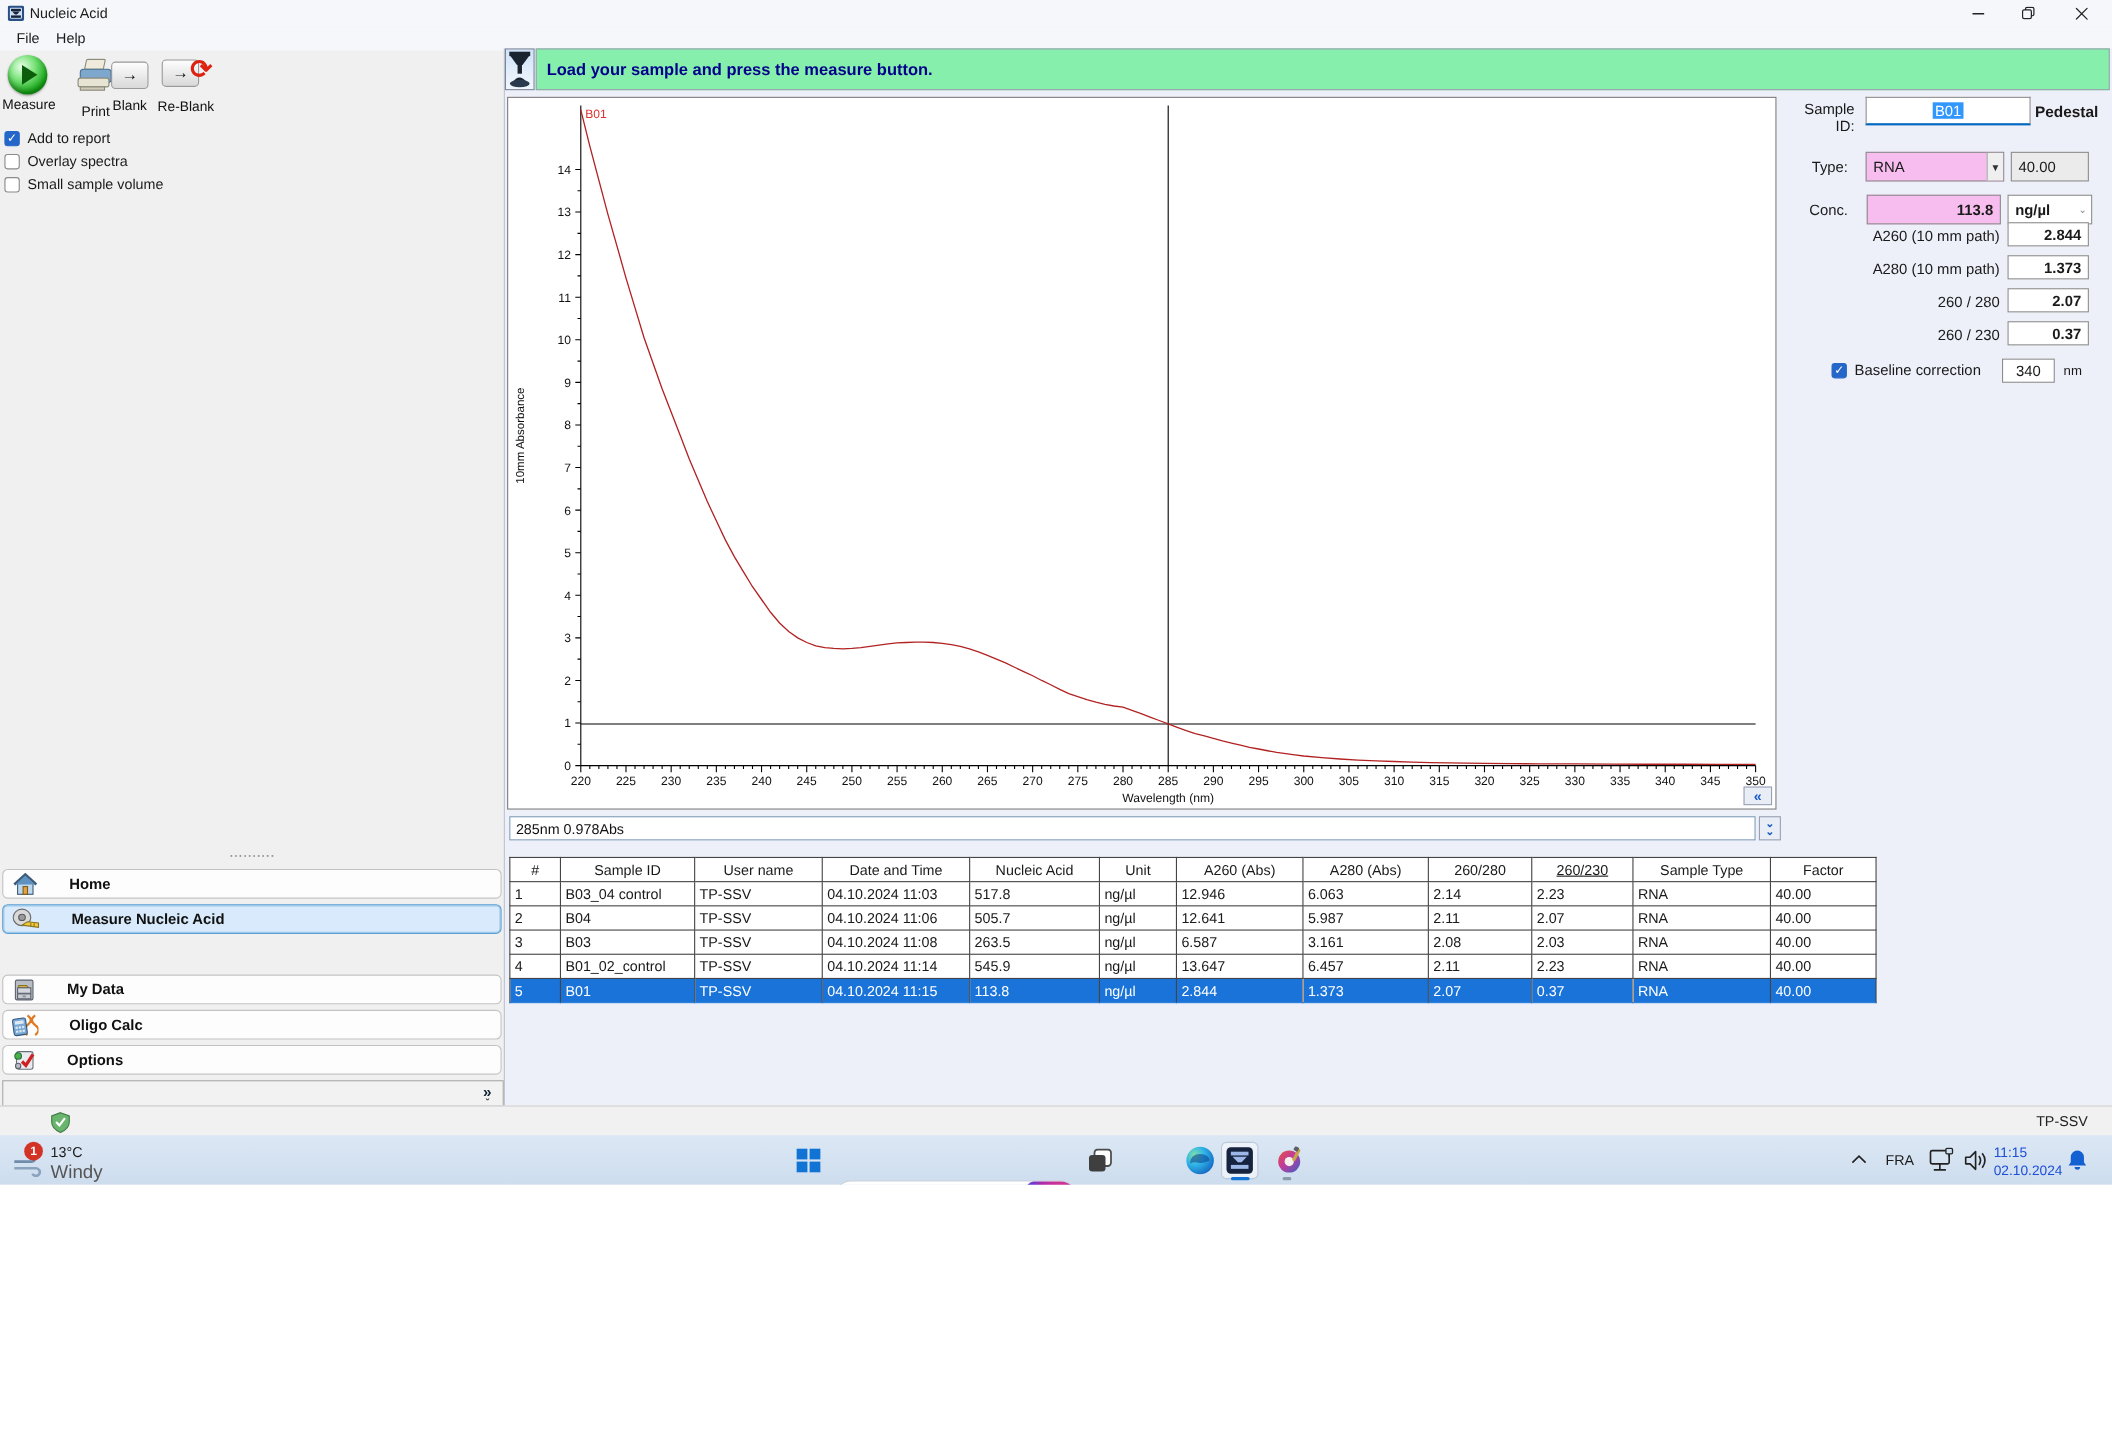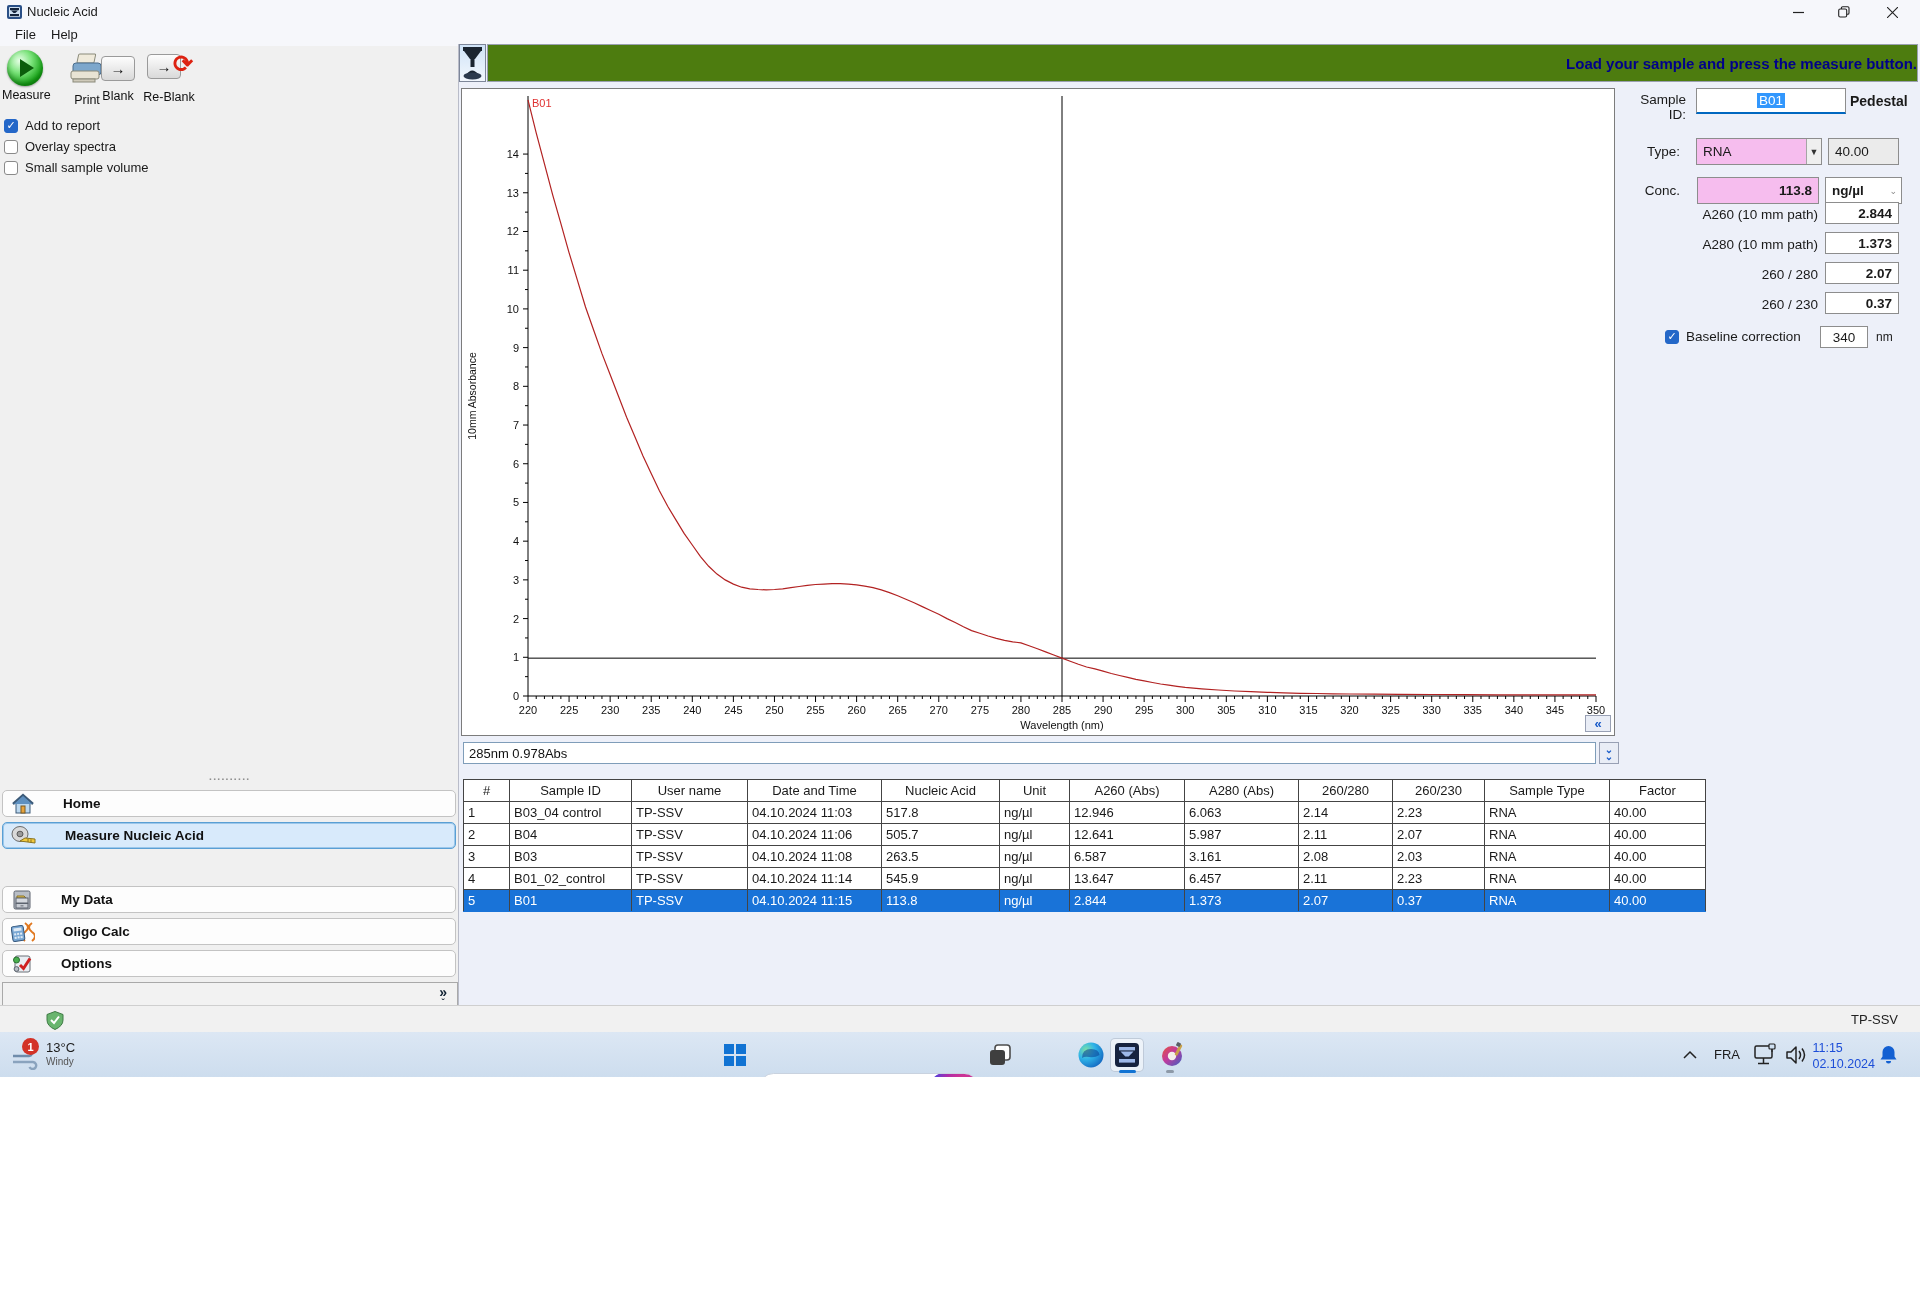--- a/index.html
+++ b/index.html
@@ -32,22 +32,22 @@
   .chk-row{left:4px;height:17px;display:flex;align-items:center;gap:7px;font-size:13px;}
   .chk{width:14px;height:14px;border:1px solid #8a8a8a;border-radius:3px;background:#fff;box-sizing:border-box;
        display:flex;align-items:center;justify-content:center;font-size:11px;color:#fff;}
   .chk.on{background:#2467c8;border-color:#2467c8;}
 
   
   .mainarea{left:459px;top:44px;width:1461px;height:961px;background:#edf0f9;}
   .divider-v{left:458px;top:44px;width:1px;height:961px;background:#b9bcc9;}
 
   .msg-icon{left:0px;top:0px;width:27px;height:38px;border:1px solid #7d8699;background:linear-gradient(180deg,#cfe3f7,#f2f7fd);box-sizing:border-box;}
-  .msg-bar{left:28px;top:0px;width:1431px;height:38px;background:#4d7c0f;border:1px solid #9aa0b0;box-sizing:border-box;
-           display:flex;align-items:center;padding-left:9px;justify-content:flex-end;}
+  .msg-bar{left:28px;top:0px;width:1431px;height:38px;background:#86efac;border:1px solid #9aa0b0;box-sizing:border-box;
+           display:flex;align-items:center;padding-left:9px;}
   .msg-text{font-size:15px;font-weight:bold;color:#00008b;}
 
   .chart-panel{left:2px;top:44px;width:1154px;height:648px;background:#ffffff;border:1px solid #7c7c7c;box-sizing:border-box;}
   .corner-btn{width:26px;height:17px;background:#e9edf6;border:1px solid #98a0b4;box-sizing:border-box;
       color:#1659c8;font-weight:bold;display:flex;align-items:center;justify-content:center;font-size:13px;line-height:1;}
 
   .status-field{left:4px;top:698px;width:1133px;height:22px;background:#fff;border:1px solid #7f9db9;box-sizing:border-box;
       font-size:13px;display:flex;align-items:center;padding-left:5px;color:#111;}
   .dd-btn{left:1140px;top:698px;width:20px;height:22px;}
 
@@ -470,21 +470,21 @@
           <tr id="results-head-row">
             <th style="width: 37px;">#</th>
             <th style="width: 113px;">Sample ID</th>
             <th style="width: 107px;">User name</th>
             <th style="width: 125px;">Date and Time</th>
             <th style="width: 109px;">Nucleic Acid</th>
             <th style="width: 61px;">Unit</th>
             <th style="width: 106px;">A260 (Abs)</th>
             <th style="width: 105px;">A280 (Abs)</th>
             <th style="width: 85px;">260/280</th>
-            <th style="width: 83px;">260/230</th>
+            <th style="width: 83px; text-decoration: underline;">260/230</th>
             <th style="width: 116px;">Sample Type</th>
             <th style="width: 87px;">Factor</th>
           </tr>
         </thead>
       <tbody id="results-body">
           <tr>
             <td>1</td>
             <td>B03_04 control</td>
             <td>TP-SSV</td>
             <td>04.10.2024 11:03</td>
@@ -627,21 +627,21 @@
 
   <div class="abs taskbar"></div>
 
   <div class="abs" style="left:10px;top:1036px;width:120px;height:38px">
     <svg class="abs" style="left:2px;top:14px" width="28" height="20" viewBox="0 0 28 20">
       <path d="M1 6 h16 a3.5 3.5 0 1 0 -3.5 -5" fill="none" stroke="#6f8cab" stroke-width="2.4"></path>
       <path d="M1 12 h20 a3.5 3.5 0 1 1 -3.5 5" fill="none" stroke="#8aa3be" stroke-width="2.4"></path>
     </svg>
     <div class="abs" style="left:12px;top:2px;width:17px;height:17px;border-radius:50%;background:#d33227;color:#fff;font-size:11px;font-weight:bold;display:flex;align-items:center;justify-content:center">1</div>
     <div class="abs" style="left:36px;top:4px;font-size:13px;color:#1c1c1c">13°C</div>
-    <div class="abs" style="left:36px;top:20px;font-size:10px;color:#555">Windy</div>
+    <div class="abs" style="left:36px;top:20px;font-size:17px;color:#555">Windy</div>
   </div>
 
   <div class="abs tb-icon" style="left:718px">
     <svg width="22" height="22" viewBox="0 0 22 22">
       <rect x="0" y="0" width="10" height="10" fill="#1173d3"></rect>
         <rect x="12" y="0" width="10" height="10" fill="#1173d3"></rect>
       <rect x="0" y="12" width="10" height="10" fill="#1173d3"></rect>
         <rect x="12" y="12" width="10" height="10" fill="#1173d3"></rect>
     </svg>
   </div>

